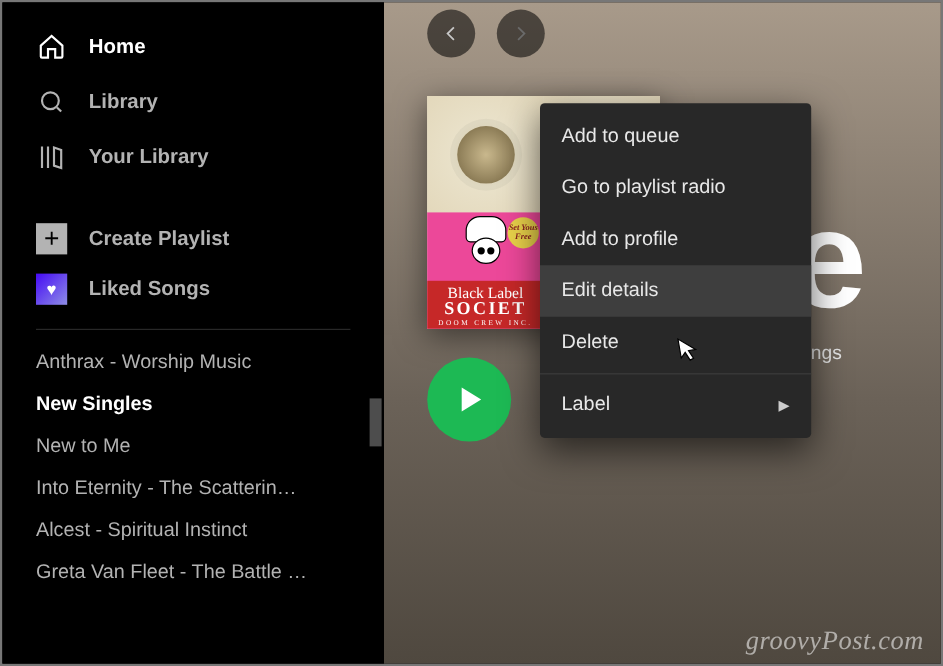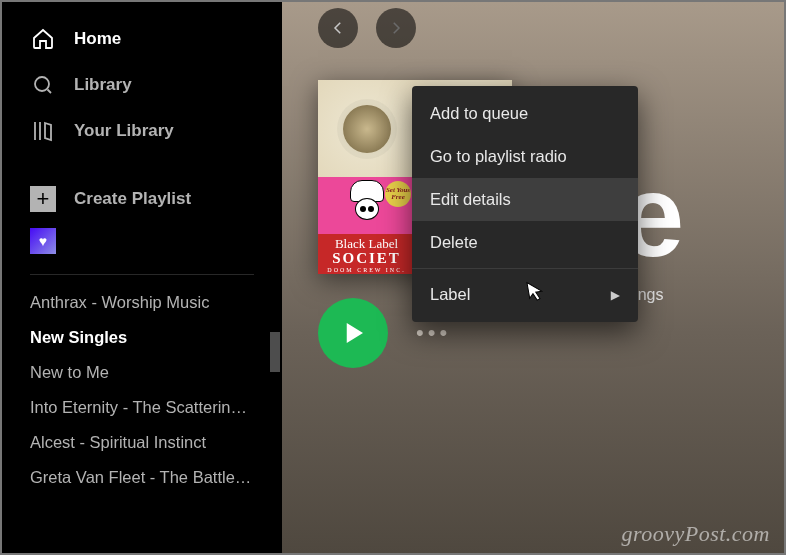--- a/index.html
+++ b/index.html
@@ -14,21 +14,21 @@
   }
   .app {
     display: flex;
     width: 786px;
     height: 555px;
     border: 2px solid #777;
     background: #000;
   }
   
   .sidebar {
-    width: 280px;
+    width: 318px;
     background: #000;
     padding: 14px 0 0 0;
     display: flex;
     flex-direction: column;
     position: relative;
   }
   .nav-section { padding: 0 8px; }
   .nav-item {
     display: flex;
     align-items: center;
@@ -223,20 +223,21 @@
       </div>
     </div>
 
     <div class="actions">
       <div class="action-item">
         <span class="sq">+</span>
         <span>Create Playlist</span>
       </div>
       <div class="action-item">
         <span class="sq">♥</span>
+        <span>Liked Songs</span>
       </div>
     </div>
 
     <div class="divider"></div>
 
     <div class="playlists">
       <div class="playlist-item">Anthrax - Worship Music</div>
       <div class="playlist-item active">New Singles</div>
       <div class="playlist-item">New to Me</div>
       <div class="playlist-item">Into Eternity - The Scatterin…</div>
@@ -301,20 +302,23 @@
       <div class="more-dots">•••</div>
     </div>
 
     <div class="ctx">
       <div class="ctx-item">
           <span>Add to queue</span>
         </div>
       <div class="ctx-item">
           <span>Go to playlist radio</span>
         </div>
+      <div class="ctx-item">
+          <span>Add to profile</span>
+        </div>
       <div class="ctx-item hover">
           <span>Edit details</span>
         </div>
       <div class="ctx-item">
           <span>Delete</span>
         </div>
       <div class="ctx-sep"></div>
       <div class="ctx-item">
         <span>Label</span>
         <span class="arrow">▶</span>

